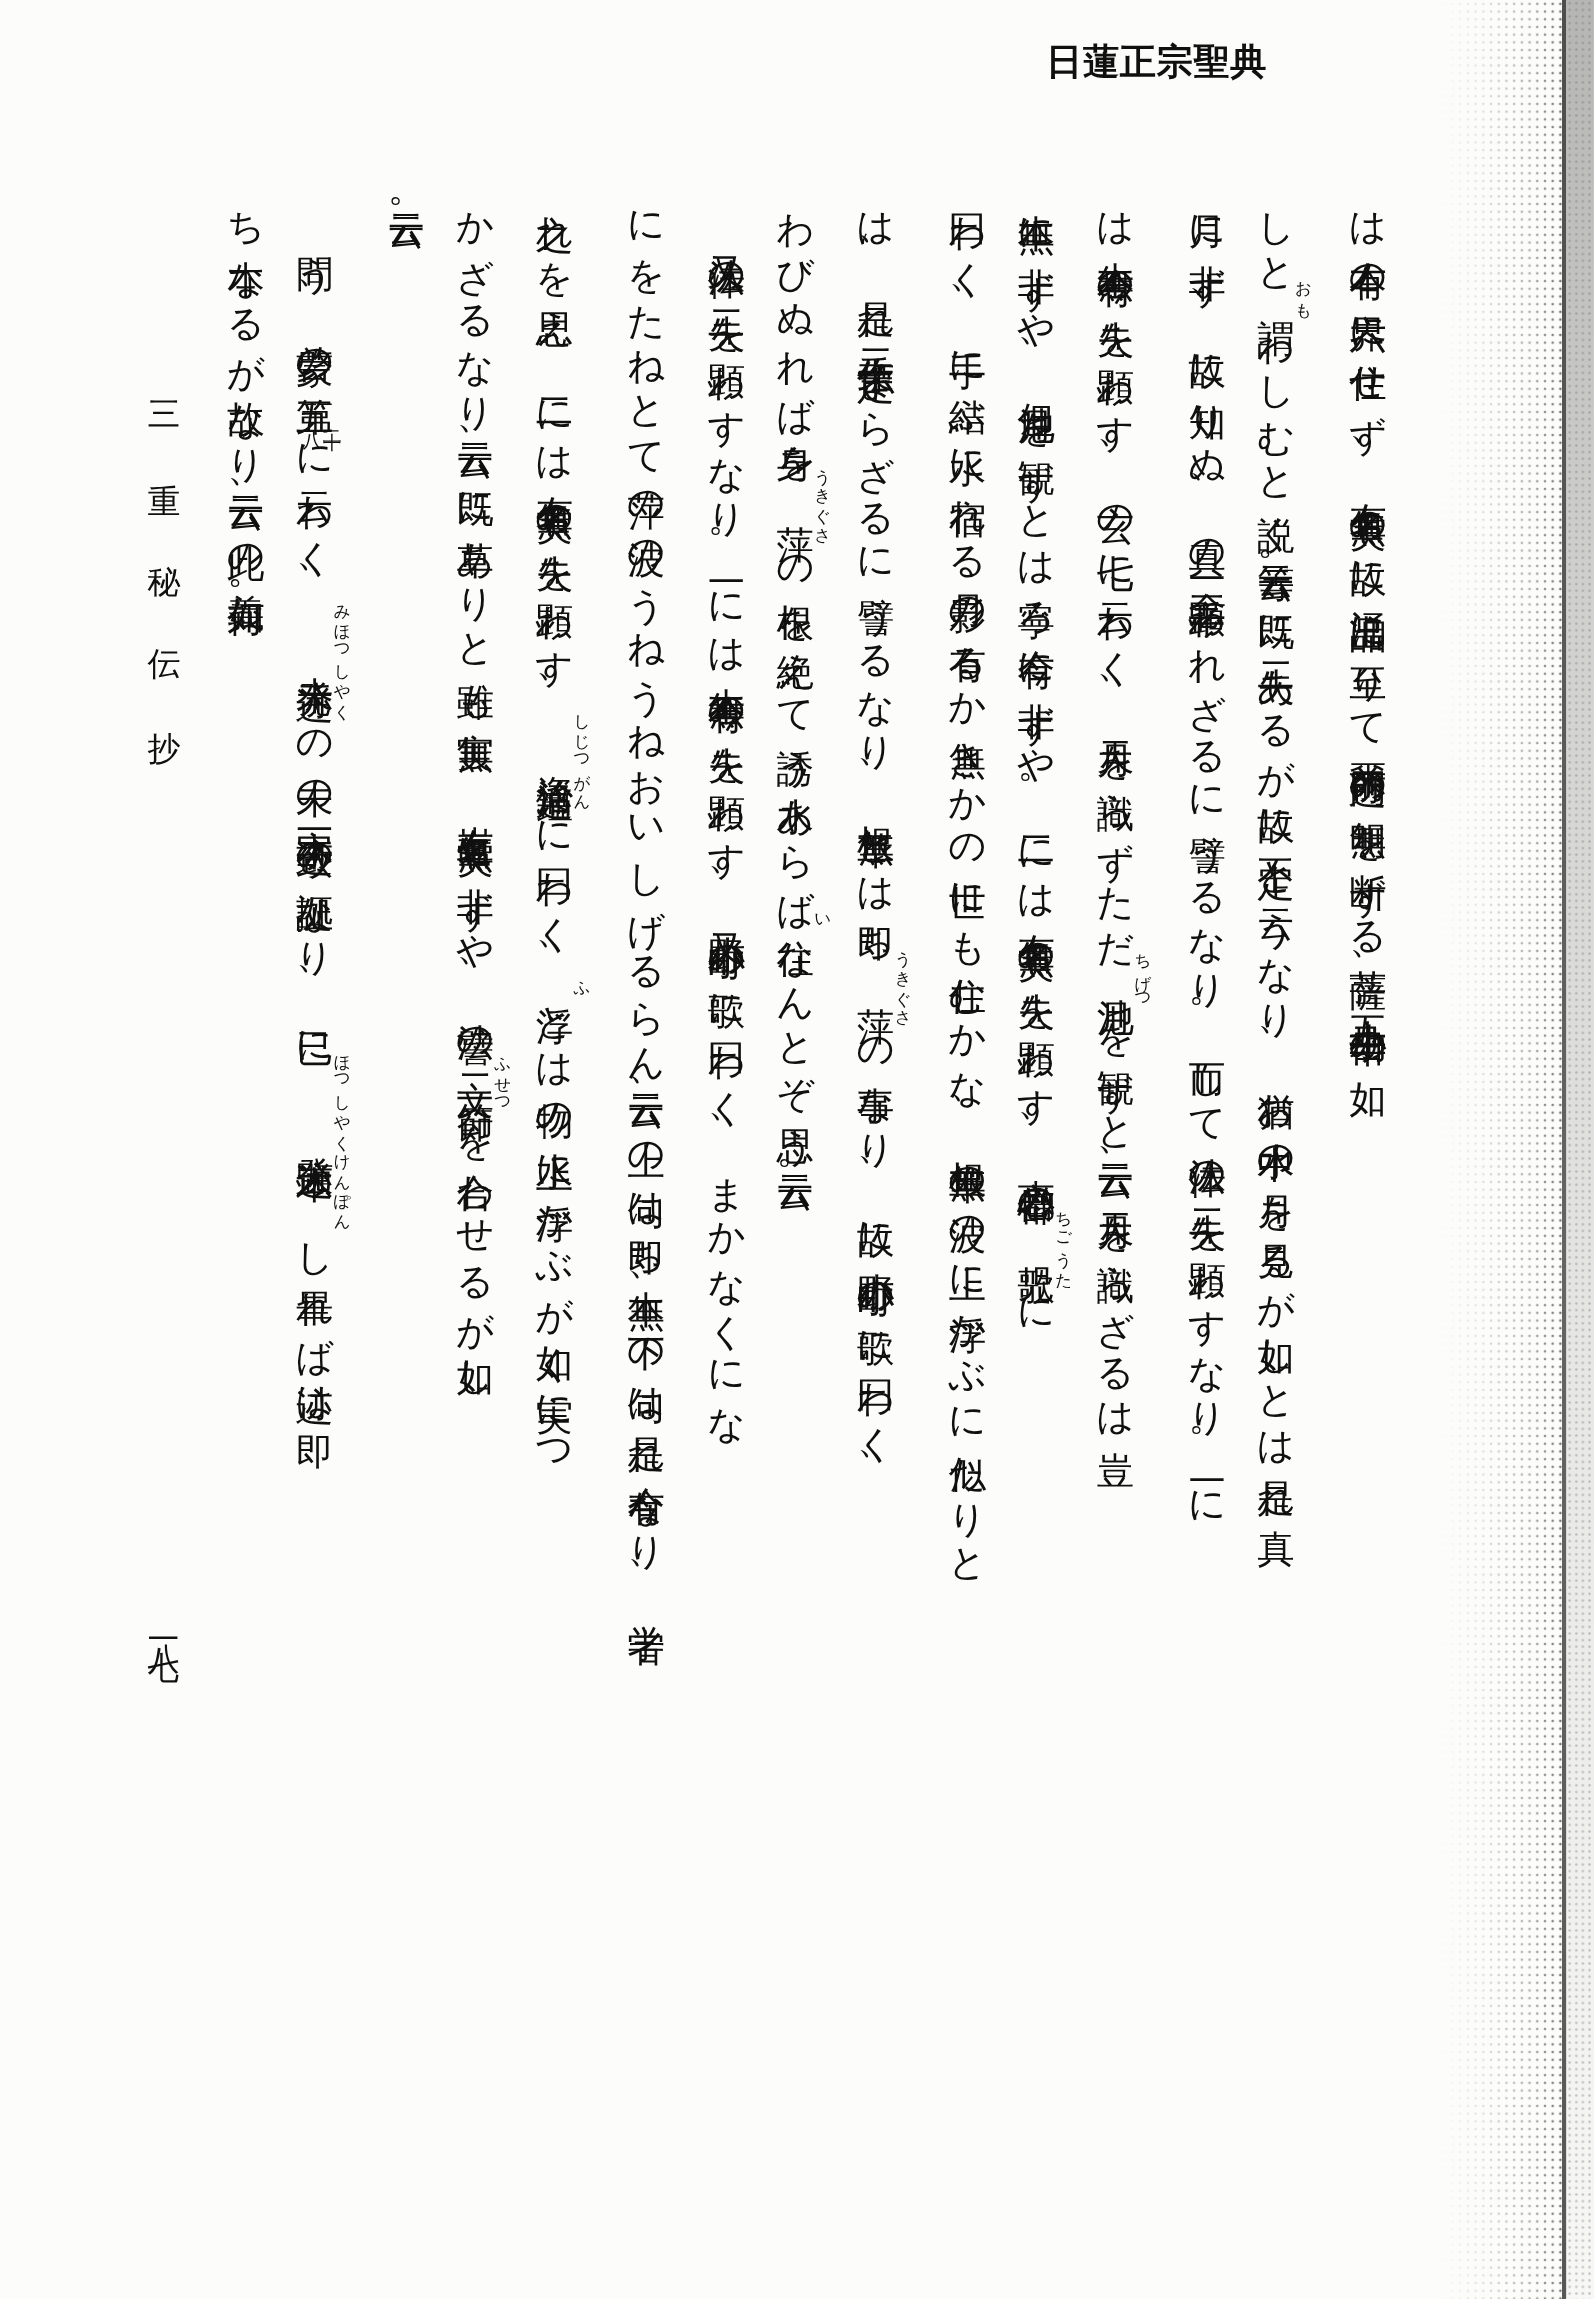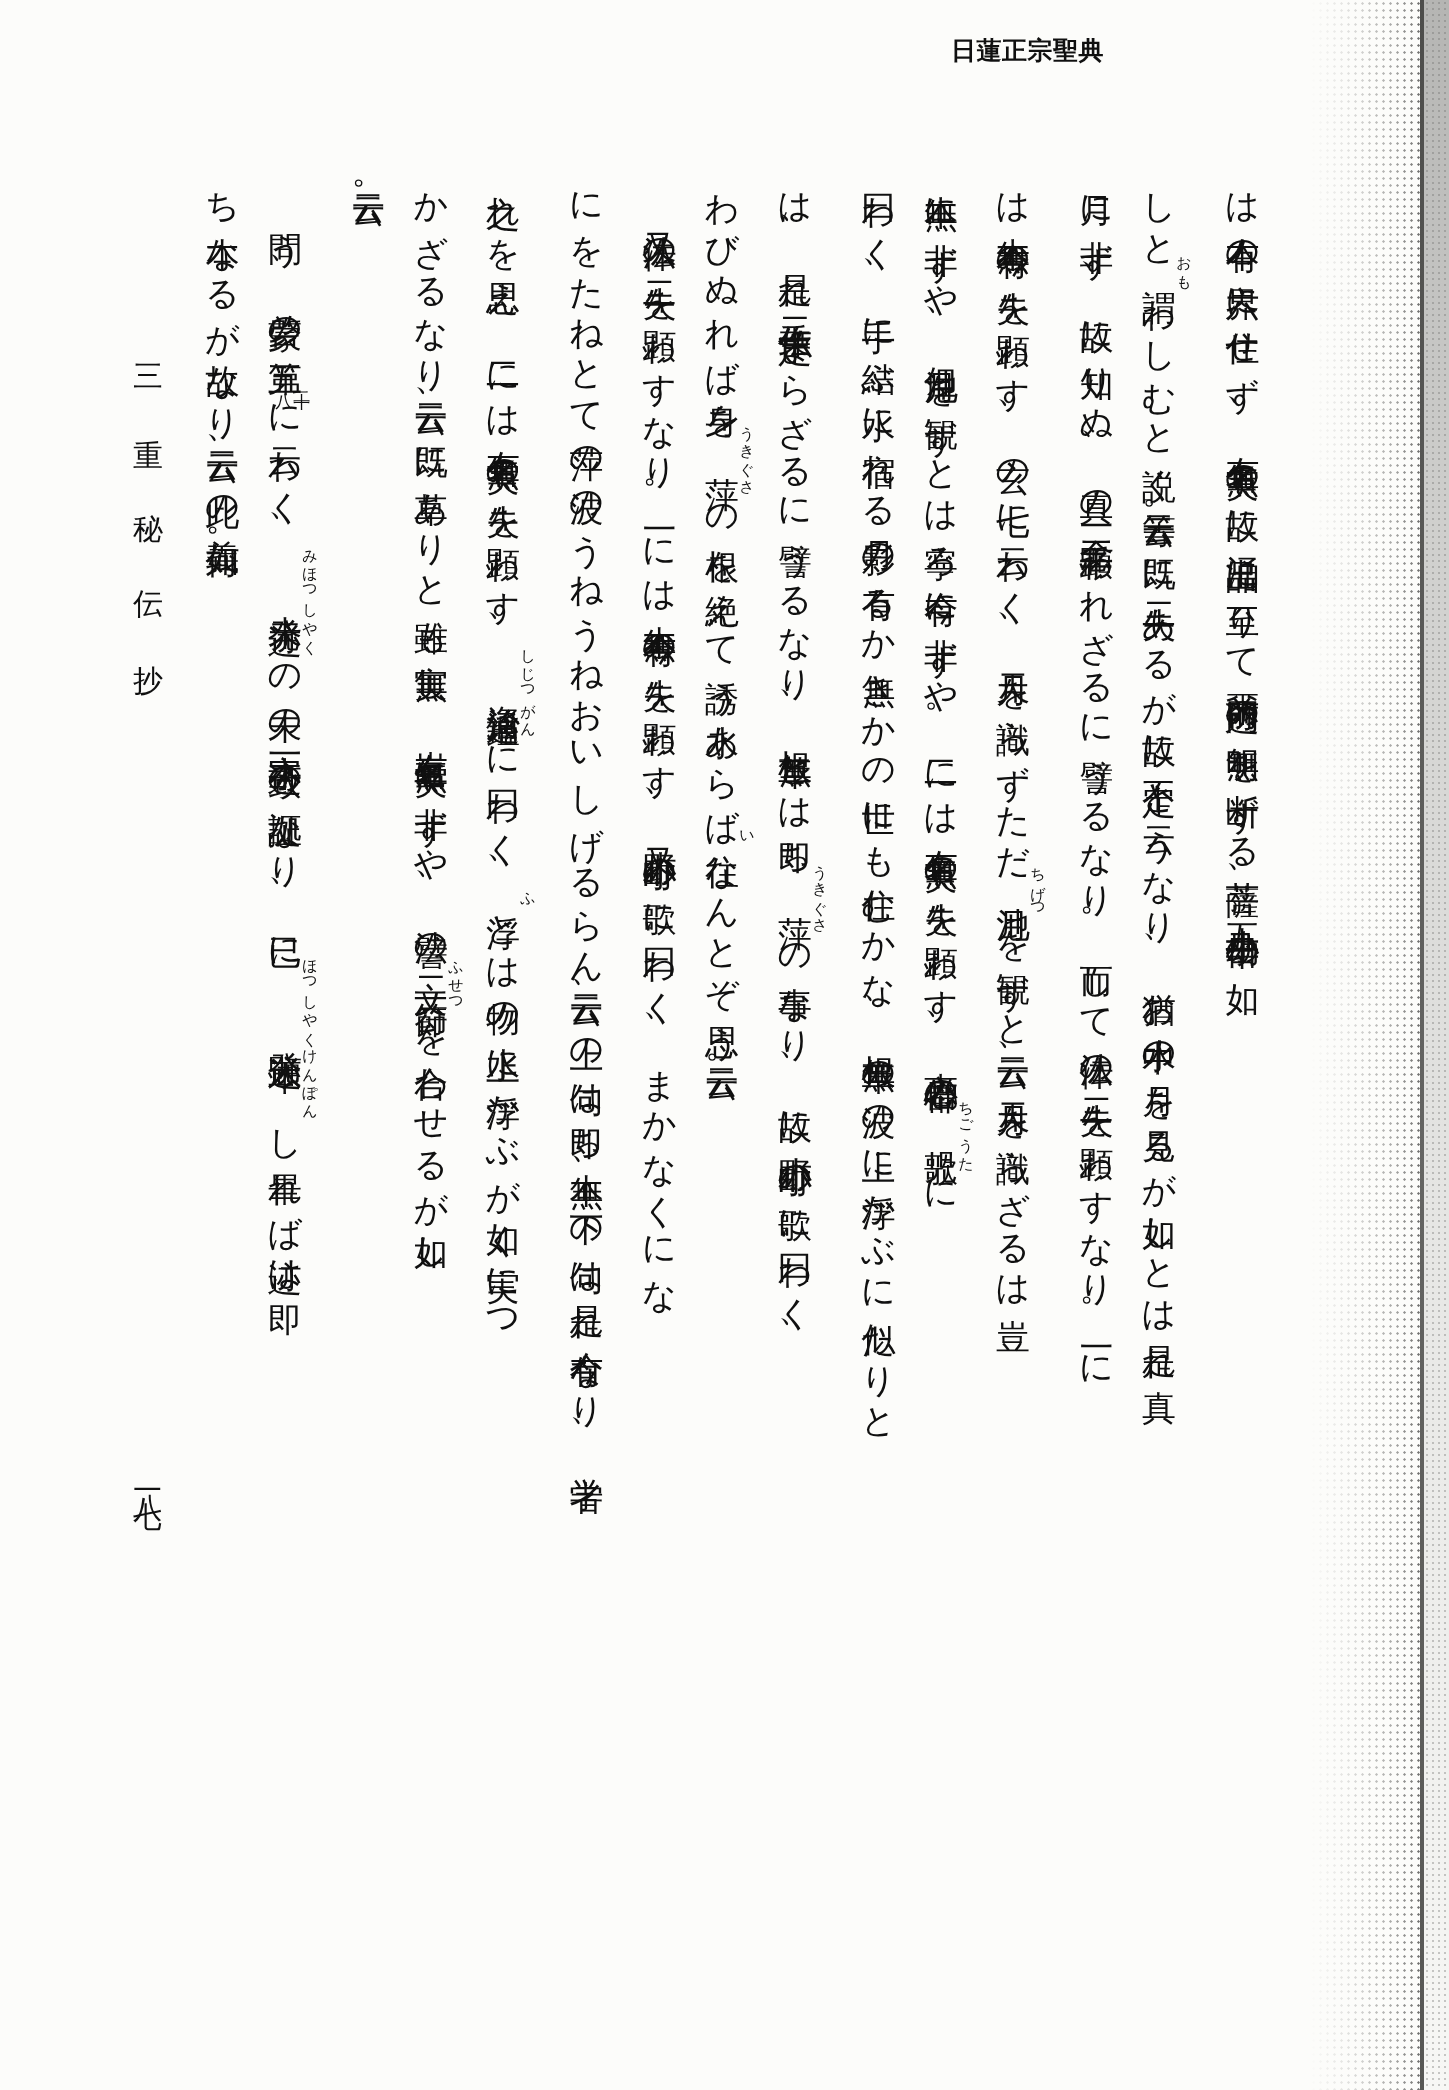--- a/index.html
+++ b/index.html
@@ -10,21 +10,21 @@
     background:#fcfcfa;
     overflow:hidden;
     font-family:"Liberation Serif","DejaVu Serif",serif;
     color:#101010;
   }
 
   
   .running-head {
     position:absolute; left:951px; top:34px;
     font-family:"Liberation Sans","DejaVu Sans",sans-serif;
-    font-weight:bold; font-size:25px; letter-spacing:0.5px;
+    font-weight:bold; font-size:33px; letter-spacing:0.5px;
     white-space:nowrap;
   }
 
   
   .tcol {
     position:absolute; top:169px;
     width:46px; height:1706px;
     writing-mode:vertical-rl; text-orientation:upright;
     font-size:34px; line-height:46px; letter-spacing:3px;
     white-space:nowrap;

